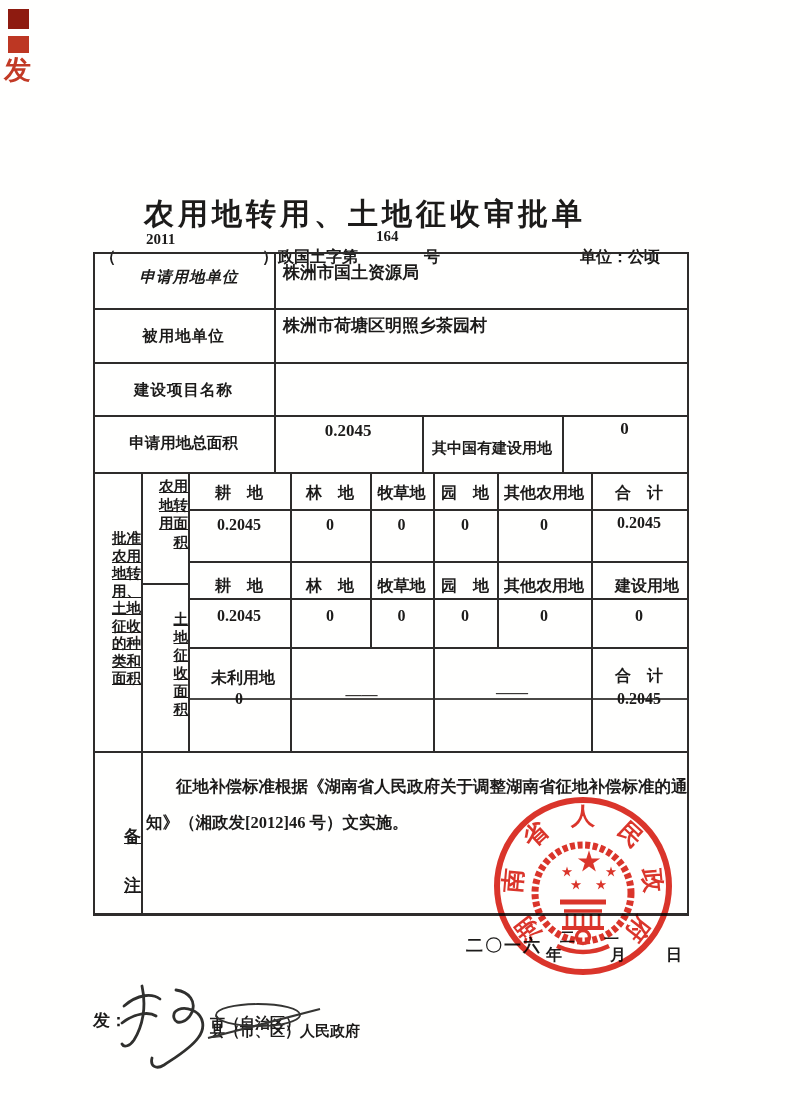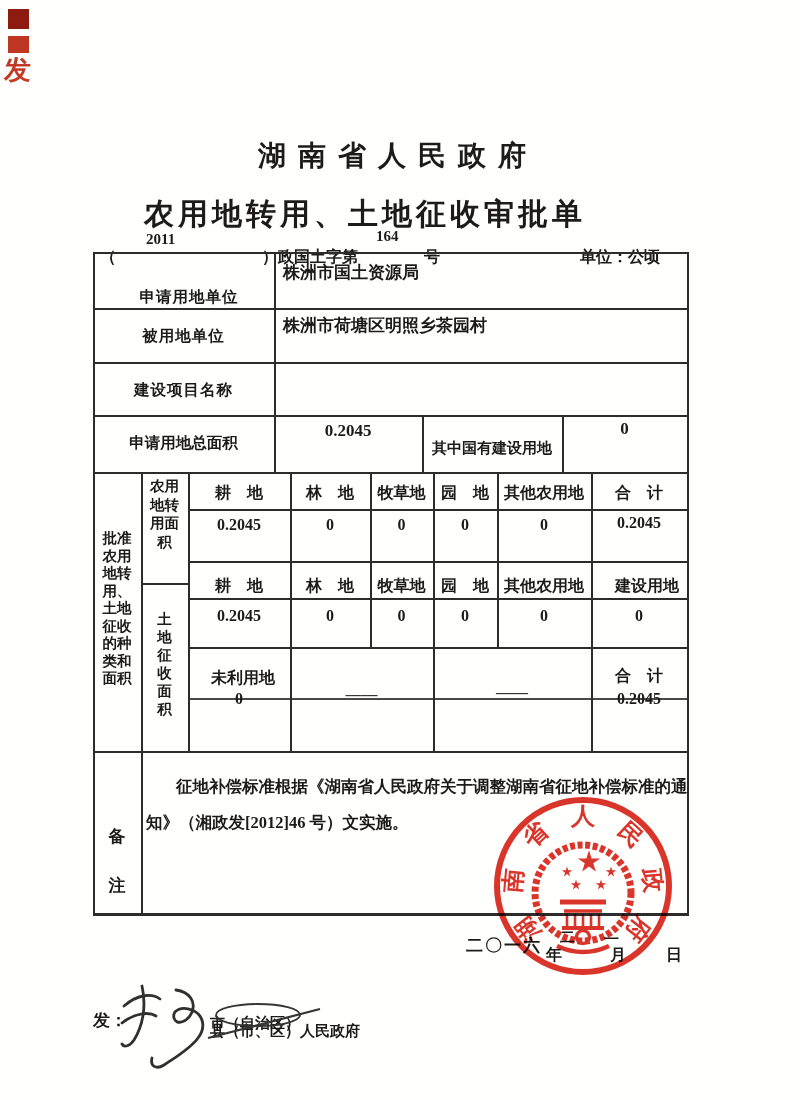--- a/index.html
+++ b/index.html
@@ -1,35 +1,34 @@
 <!DOCTYPE html>
 <html><head>
 <meta charset="utf-8">
 <style>
   html,body{margin:0;padding:0;background:#ffffff;}
   #page{position:relative;width:800px;height:1100px;background:#fffffe;overflow:hidden;
         font-family:"Liberation Serif","DejaVu Serif",serif;}
   .ln{position:absolute;background:#2e2c2b;}
   .t{position:absolute;font-weight:700;color:#1c1b1a;white-space:pre;line-height:1.2;}
   .c{text-align:center;}
-  .v{white-space:pre-line;text-align:center;}
+  .v{white-space:pre-line;text-align:right;text-decoration:underline;}
   .red{color:#c2271a;}
   .sealsvg{position:absolute;mix-blend-mode:multiply;opacity:.93;}
   .inksvg{position:absolute;}
 </style>
 </head>
 <body>
 
 <div id="page">
 
   <div style="position:absolute;left:8px;top:9px;width:21px;height:20px;background:#8e1b10;"></div>
   <div style="position:absolute;left:8px;top:36px;width:21px;height:17px;background:#bd3723;"></div>
   <div class="t red" style="left:4px;top:54px;font-size:27px;color:#c23a25;">发</div>
 
-  <div class="t c" style="left:0;top:139px;width:796px;font-size:28px;letter-spacing:12px;">湖南省人民政府</div>
   <div class="t c" style="left:0;top:196px;width:730px;font-size:30px;letter-spacing:4px;">农用地转用、土地征收审批单</div>
 
   <div class="t" style="left:100px;top:247px;font-size:16px;">（</div>
   <div class="t" style="left:146px;top:230px;font-size:15px;">2011</div>
   <div class="t" style="left:262px;top:247px;font-size:16px;">）政国土字第</div>
   <div class="t" style="left:376px;top:227px;font-size:15px;">164</div>
   <div class="t" style="left:424px;top:247px;font-size:16px;">号</div>
   <div class="t" style="left:580px;top:247px;font-size:16px;">单位：公顷</div>
 
   <div class="ln" style="left:93px;top:252px;width:596px;height:2px;"></div>
@@ -52,21 +51,21 @@
   <div class="ln" style="left:422px;top:415px;width:2px;height:59px;"></div>
   <div class="ln" style="left:562px;top:415px;width:2px;height:59px;"></div>
   <div class="ln" style="left:141px;top:472px;width:2px;height:443px;"></div>
   <div class="ln" style="left:188px;top:472px;width:2px;height:281px;"></div>
   <div class="ln" style="left:290px;top:472px;width:2px;height:281px;"></div>
   <div class="ln" style="left:370px;top:472px;width:2px;height:177px;"></div>
   <div class="ln" style="left:433px;top:472px;width:2px;height:281px;"></div>
   <div class="ln" style="left:497px;top:472px;width:2px;height:177px;"></div>
   <div class="ln" style="left:591px;top:472px;width:2px;height:281px;"></div>
 
-  <div class="t c" style="left:93px;top:288px;width:192px;font-size:15.5px;letter-spacing:1px;">申请用地单位</div>
+  <div class="t c" style="left:93px;top:268px;width:192px;font-size:15.5px;letter-spacing:1px;font-style:italic;">申请用地单位</div>
   <div class="t" style="left:283px;top:263px;font-size:17px;">株洲市国土资源局</div>
 
   <div class="t c" style="left:93px;top:327px;width:181px;font-size:15.5px;letter-spacing:1px;">被用地单位</div>
   <div class="t" style="left:283px;top:316px;font-size:17px;">株洲市荷塘区明照乡茶园村</div>
 
   <div class="t c" style="left:93px;top:381px;width:181px;font-size:15.5px;letter-spacing:1px;">建设项目名称</div>
 
   <div class="t c" style="left:93px;top:434px;width:181px;font-size:15.5px;">申请用地总面积</div>
   <div class="t c" style="left:274px;top:421px;width:148px;font-size:17px;">0.2045</div>
   <div class="t c" style="left:422px;top:439px;width:140px;font-size:15px;">其中国有建设用地</div>

